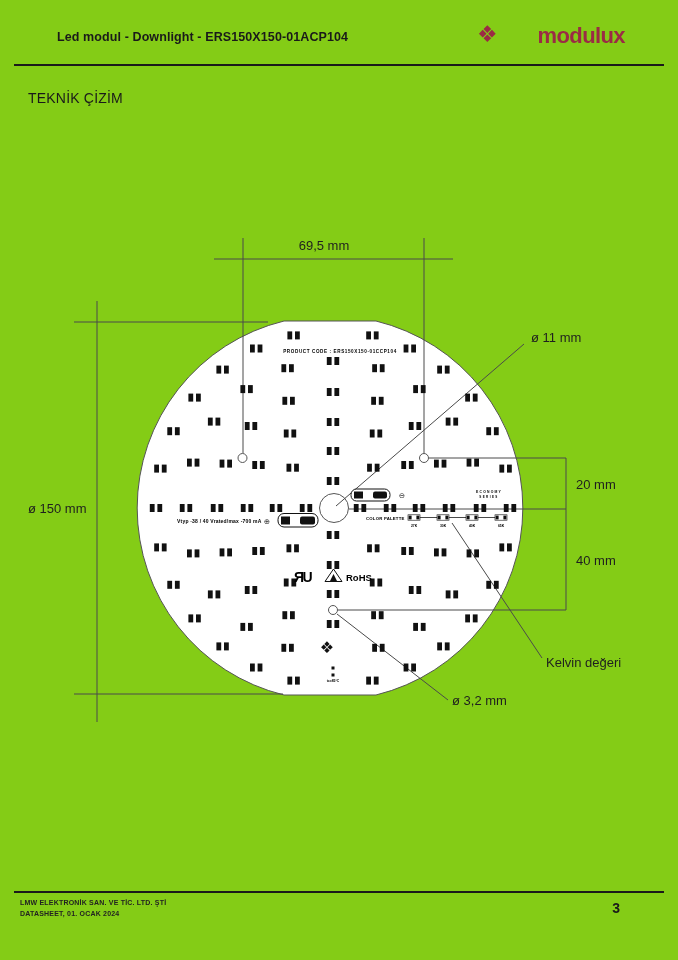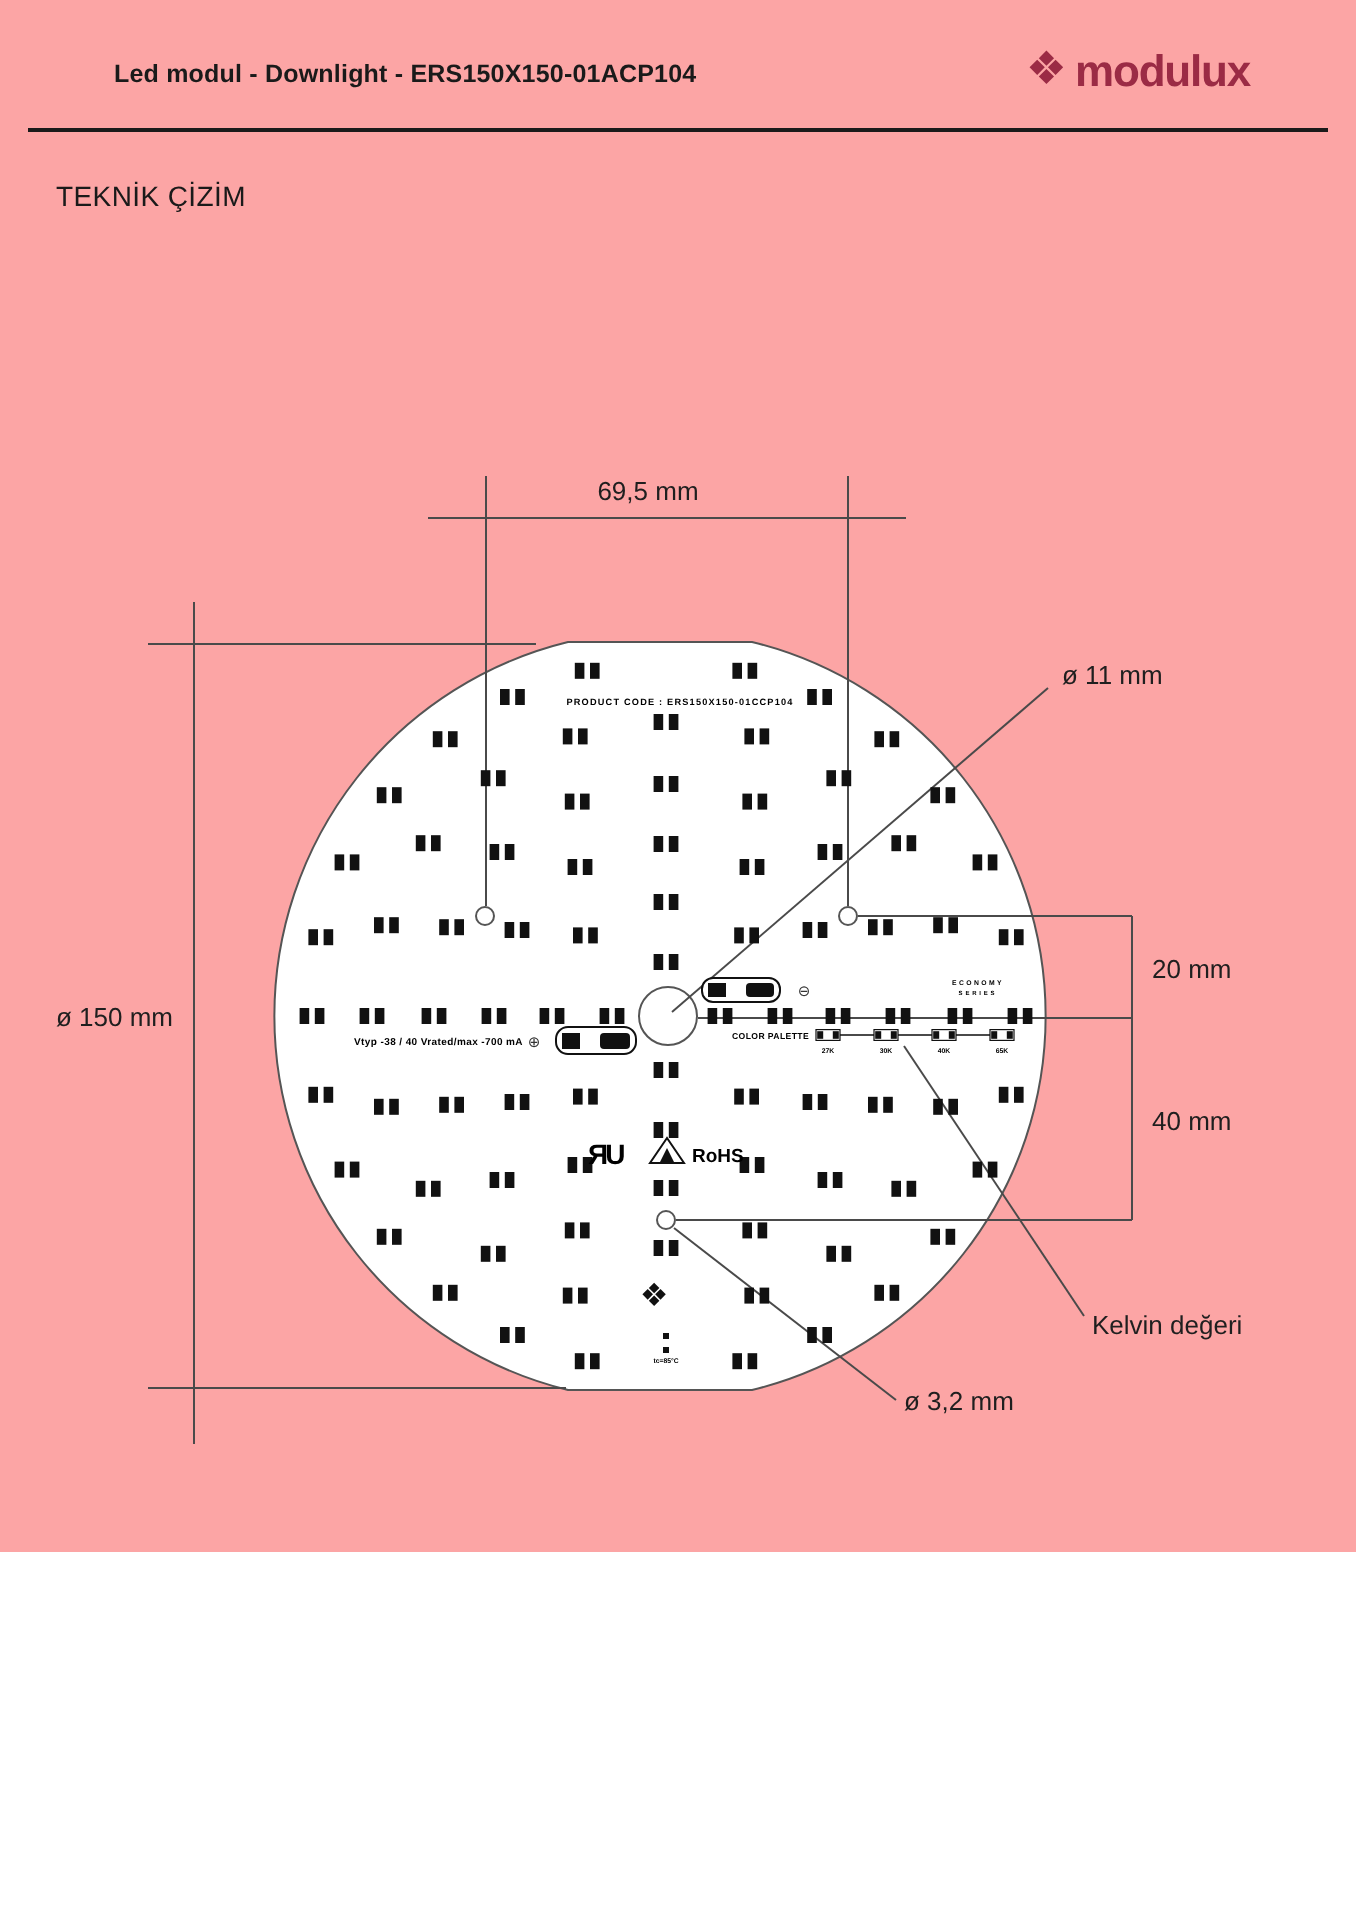--- a/index.html
+++ b/index.html
@@ -1,21 +1,21 @@
 <!DOCTYPE html>
 <html><head>
 <meta charset="utf-8">
 <style>
   html,body{margin:0;padding:0;background:#ffffff;}
-  .page{position:relative;width:678px;height:776px;background:#fca5a5;
+  .page{position:relative;width:678px;height:960px;background:#84cc16;
         font-family:"Liberation Sans",sans-serif;color:#1a1a1a;overflow:hidden;}
   .doc-title{position:absolute;left:57px;top:30px;font-size:12.5px;font-weight:bold;letter-spacing:.1px;white-space:nowrap;}
   .logo{position:absolute;right:53px;top:24px;display:flex;align-items:center;gap:4px;}
   .logo-icon{color:#9b2b45;font-size:23px;line-height:1;transform:translateY(-1px);}
-  .logo-text{color:#9b2b45;font-size:22px;font-weight:bold;letter-spacing:-.6px;line-height:1;}
+  .logo-text{color:#9b2b45;font-size:22px;font-weight:bold;letter-spacing:-.6px;line-height:1;margin-left:36px;}
   .rule{position:absolute;left:14px;right:14px;height:2px;background:#1a1a1a;}
   .header-rule{top:64px;}
   .footer-rule{top:891px;}
   .section-title{position:absolute;left:28px;top:90px;margin:0;font-size:14px;font-weight:normal;letter-spacing:.2px;}
   .drawing{position:absolute;left:0;top:130px;width:678px;height:680px;}
   .footer-company{position:absolute;left:20px;top:899px;font-size:7px;font-weight:bold;letter-spacing:.2px;color:#222;}
   .footer-doc{position:absolute;left:20px;top:910px;font-size:7px;font-weight:bold;letter-spacing:.2px;color:#222;}
   .footer-page{position:absolute;right:58px;top:900px;font-size:14px;font-weight:bold;}
   
   svg text{font-family:"Liberation Sans",sans-serif;}

